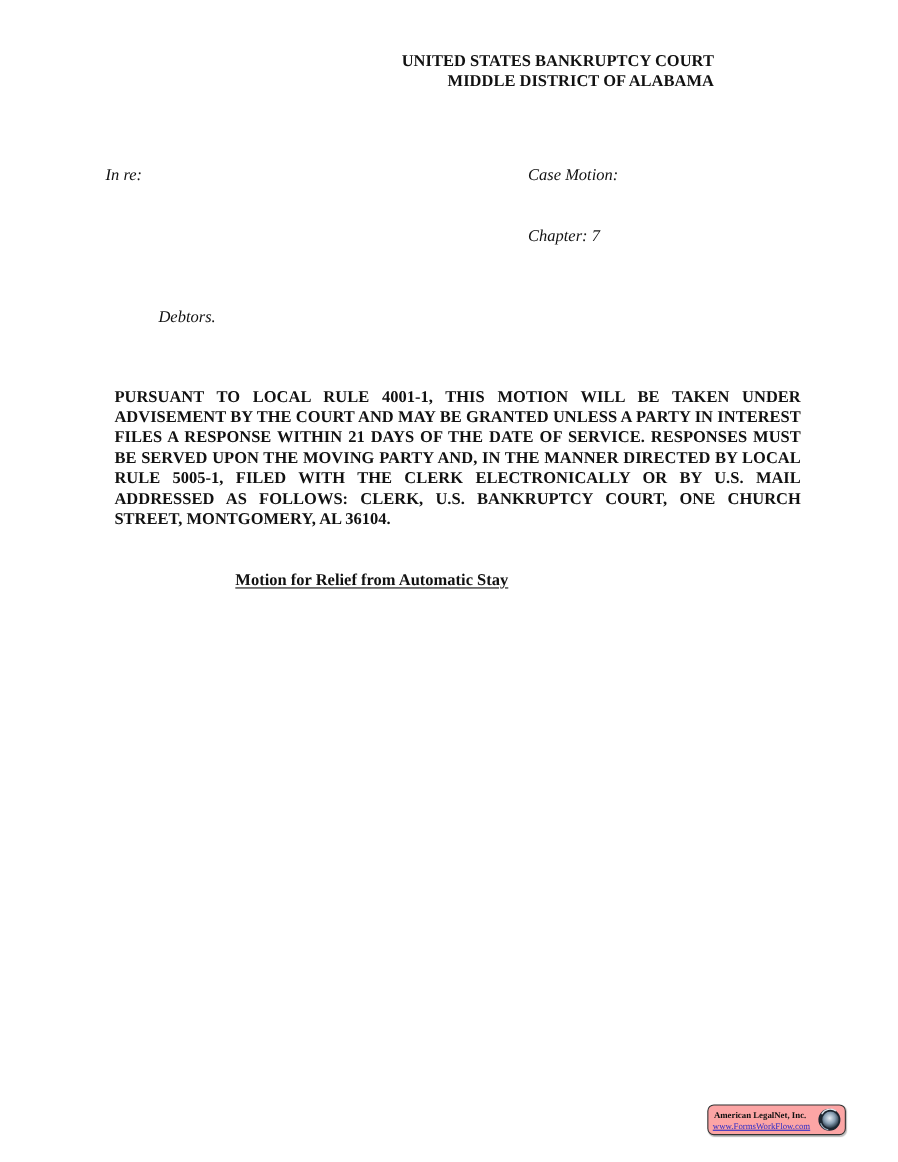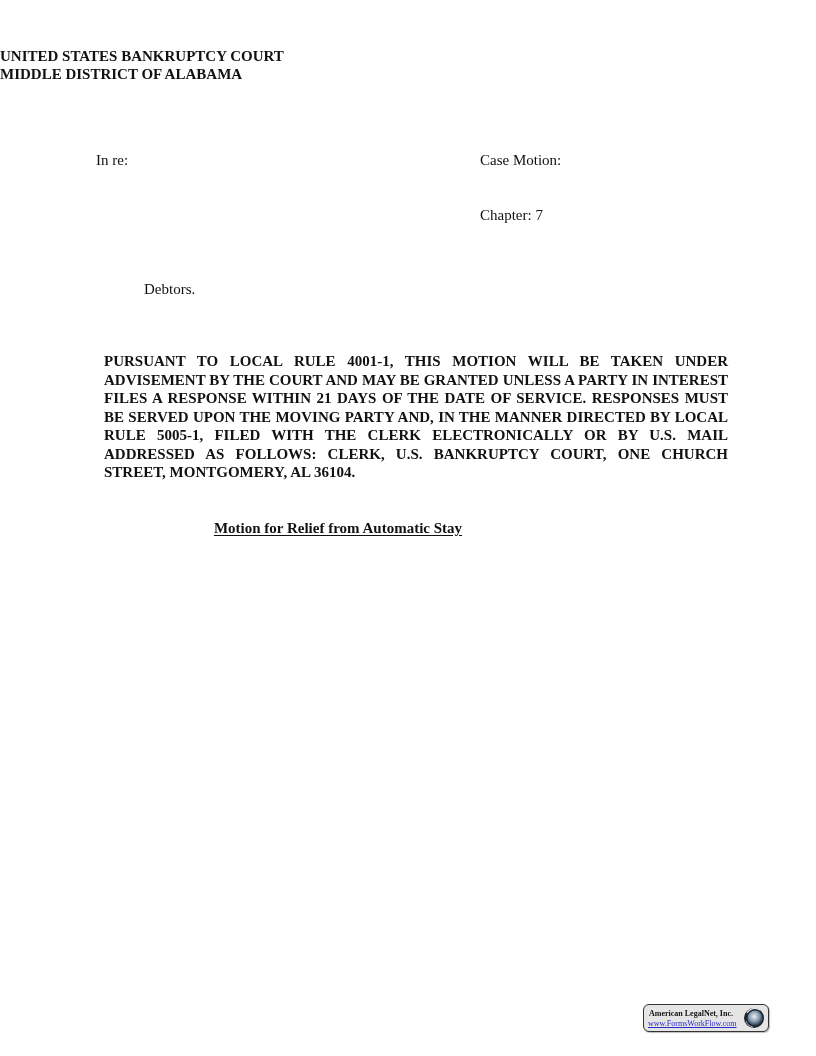--- a/index.html
+++ b/index.html
@@ -20,31 +20,32 @@
       left: 0; top: 0;
       width: 816px;
       height: 1056px;
       background: #ffffff;
     }
     .court-header {
       position: absolute;
       left: 0;
       top: 47px;
       width: 649px;
-      text-align: left;
+      text-align: right;
       font-weight: bold;
       font-size: 15px;
       line-height: 18px;
     }
     .court-header div { margin: 0; }
 
     .caption-left, .caption-right {
       position: absolute;
       font-size: 15px;
       line-height: 18px;
+      font-style: italic;
     }
     .in-re { left: 96px; top: 151px; }
     .case-number { left: 480px; top: 151px; }
     .chapter { left: 480px; top: 206px; text-align: right; }
     .debtor-names { left: 96px; top: 225px; }
     .debtors-label { left: 144px; top: 280px; }
 
     .notice {
       position: absolute;
       left: 104px;
@@ -73,21 +74,21 @@
     }
 
     .footer-logo {
       position: absolute;
       left: 643px;
       top: 1004px;
       width: 124px;
       height: 26px;
       border: 1px solid #333333;
       border-radius: 6px;
-      background: #e5e5e5;
+      background: #fca5a5;
       box-shadow: 1px 1px 1px #bbbbbb;
     }
     .footer-logo .company {
       position: absolute;
       left: 5px;
       top: 4px;
       font-size: 8px;
       line-height: 9px;
       font-weight: bold;
       color: #111111;

